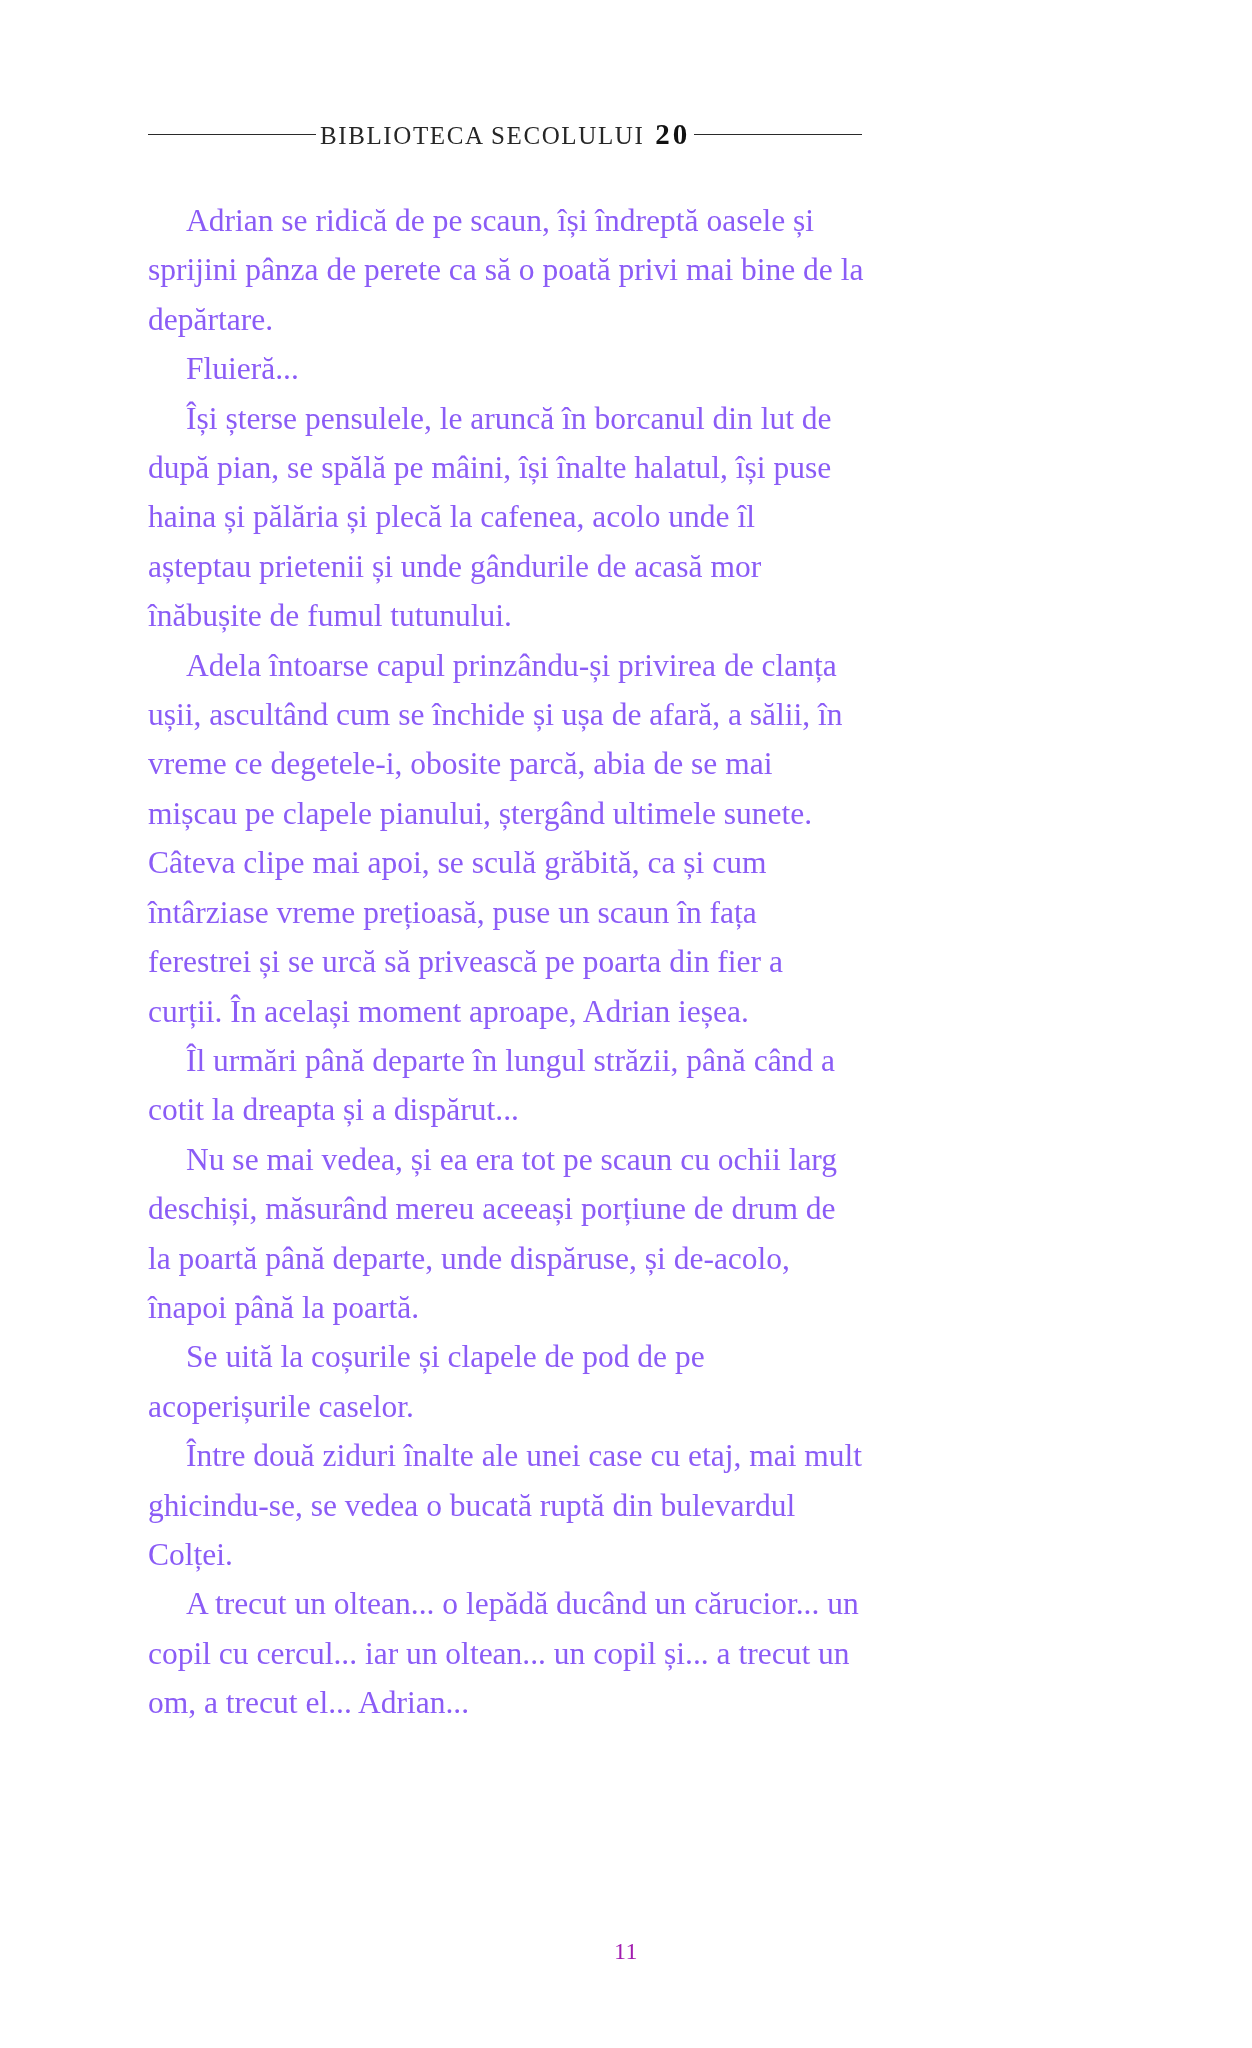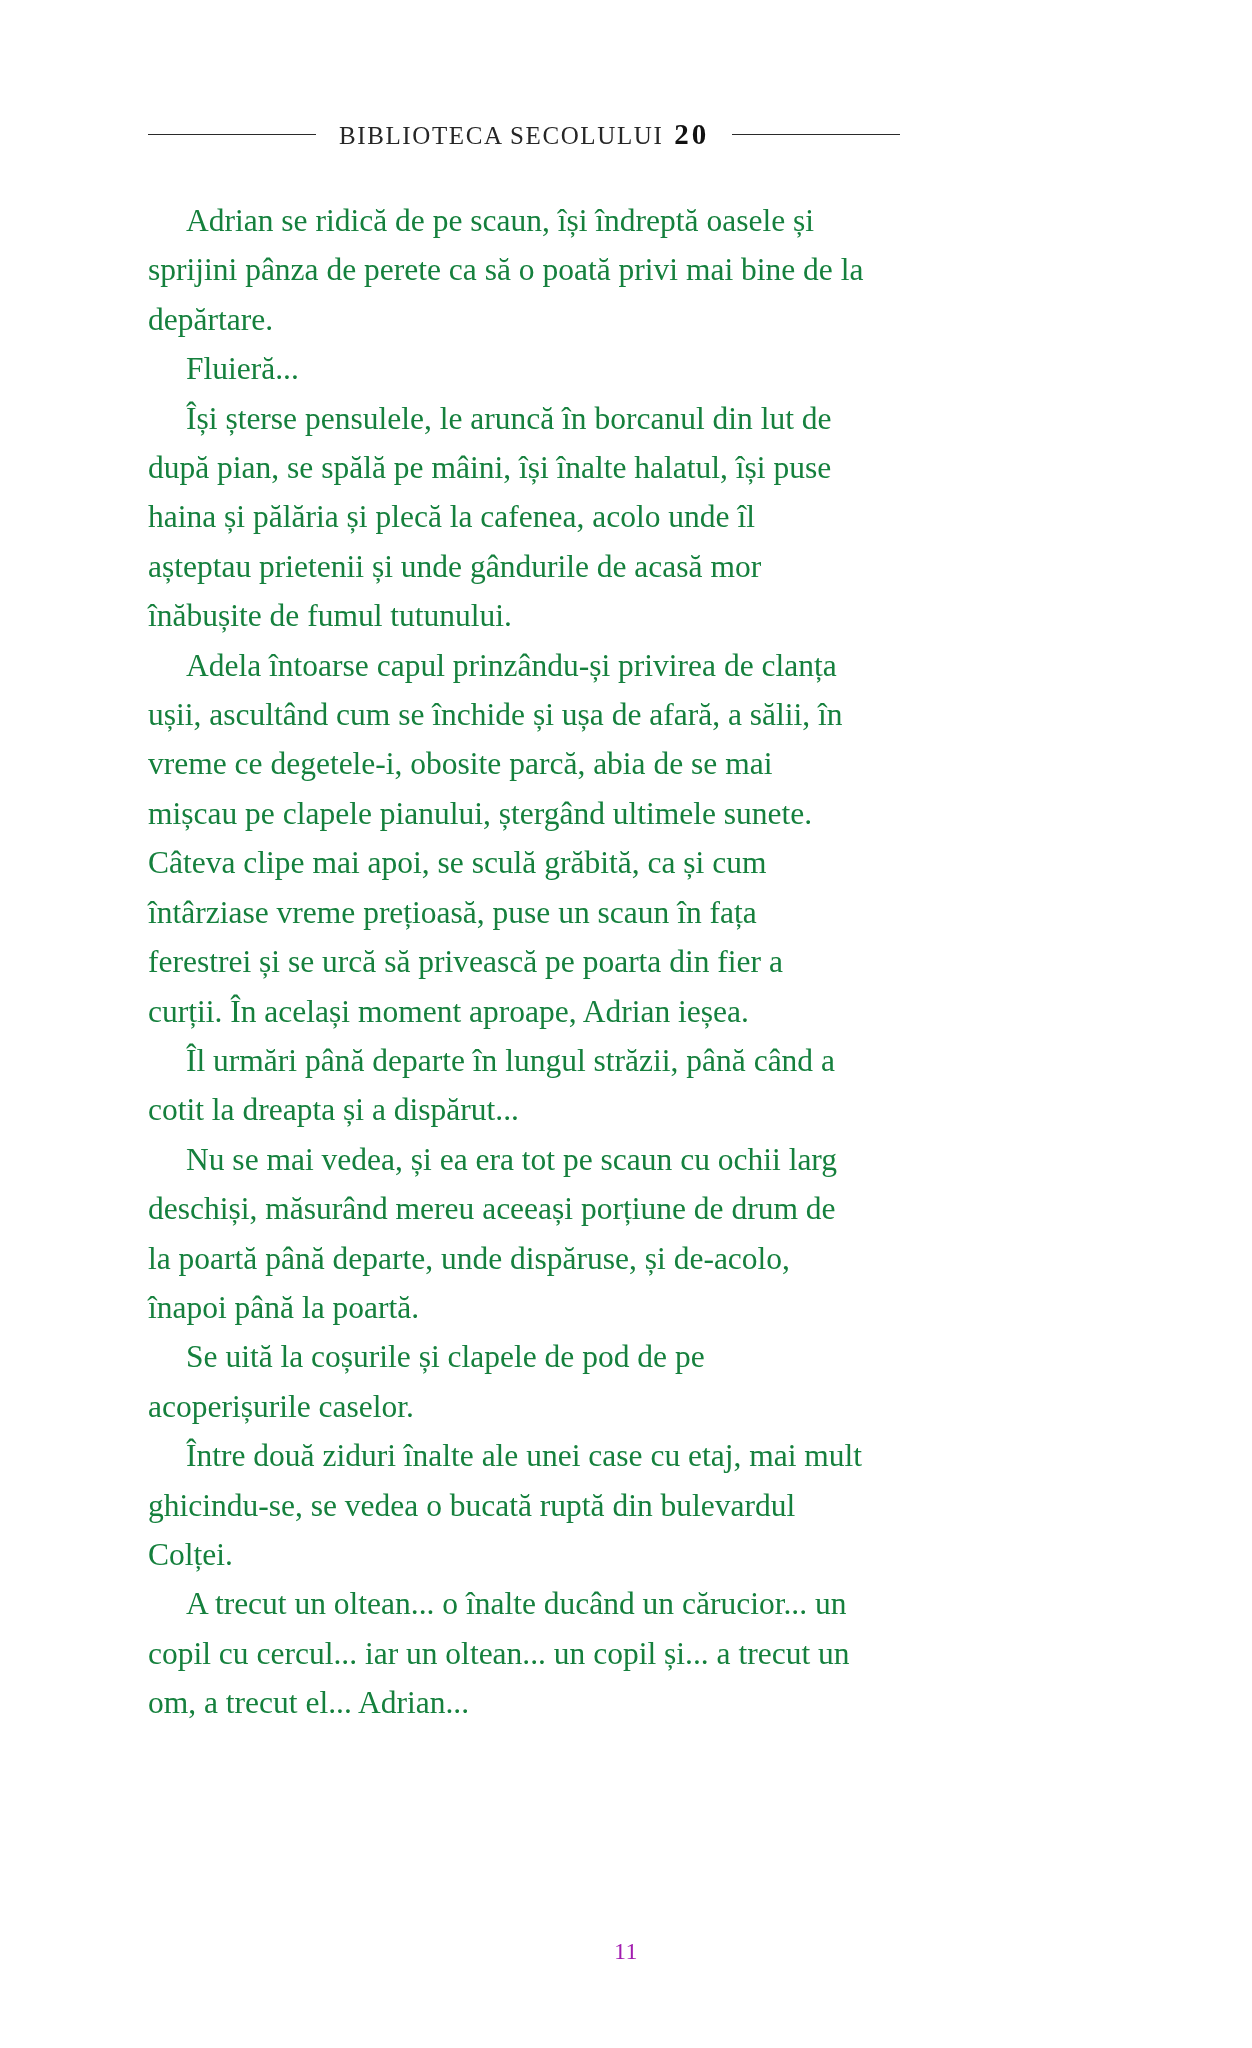--- a/index.html
+++ b/index.html
@@ -20,21 +20,21 @@
   }
 
   
   .running-head {
     position: absolute;
     left: 148px;
     top: 118px;
     width: 940px;
     display: flex;
     align-items: center;
-    gap: 23px;
+    gap: 4px;
   }
 
   .rule {
     flex: 1 1 auto;
     height: 0;
     border-top: 1.6px solid #2a2a2a;
     min-width: 40px;
   }
 
   .rule-left  { max-width: 168px; }
@@ -64,21 +64,21 @@
     top: 196px;
     width: 717px;
   }
 
   .para {
     margin: 0;
     font-size: 31.5px;
     line-height: 49.4px;
     text-align: justify;
     text-justify: inter-word;
-    color: #15803d;
+    color: #8b5cf6;
     hyphens: none;
     -webkit-hyphens: none;
   }
 
   .para.indent { text-indent: 38px; }
   .para.last-line-left { text-align: left; }
 
   
   .folio {
     position: absolute;
@@ -106,20 +106,20 @@
 
   <div class="textblock">
     <p class="para indent last-line-left">Adrian se ridică de pe scaun, își îndreptă oasele și sprijini pânza de perete ca să o poată privi mai bine de la depărtare.</p>
     <p class="para indent last-line-left">Fluieră...</p>
     <p class="para indent last-line-left">Își șterse pensulele, le aruncă în borcanul din lut de după pian, se spălă pe mâini, își înalte halatul, își puse haina și pălăria și plecă la cafenea, acolo unde îl așteptau prietenii și unde gândurile de acasă mor înăbușite de fumul tutunului.</p>
     <p class="para indent last-line-left">Adela întoarse capul prinzându-și privirea de clanța ușii, ascultând cum se închide și ușa de afară, a sălii, în vreme ce degetele-i, obosite parcă, abia de se mai mișcau pe clapele pianului, ștergând ultimele sunete. Câteva clipe mai apoi, se sculă grăbită, ca și cum întârziase vreme prețioasă, puse un scaun în fața ferestrei și se urcă să privească pe poarta din fier a curții. În același moment aproape, Adrian ieșea.</p>
     <p class="para indent last-line-left">Îl urmări până departe în lungul străzii, până când a cotit la dreapta și a dispărut...</p>
     <p class="para indent last-line-left">Nu se mai vedea, și ea era tot pe scaun cu ochii larg deschiși, măsurând mereu aceeași porțiune de drum de la poartă până departe, unde dispăruse, și de-acolo, înapoi până la poartă.</p>
     <p class="para indent last-line-left">Se uită la coșurile și clapele de pod de pe acoperișurile caselor.</p>
     <p class="para indent last-line-left">Între două ziduri înalte ale unei case cu etaj, mai mult ghicindu-se, se vedea o bucată ruptă din bulevardul Colței.</p>
-    <p class="para indent last-line-left">A trecut un oltean... o înalte ducând un cărucior... un copil cu cercul... iar un oltean... un copil și... a trecut un om, a trecut el... Adrian...</p>
+    <p class="para indent last-line-left">A trecut un oltean... o lepădă ducând un cărucior... un copil cu cercul... iar un oltean... un copil și... a trecut un om, a trecut el... Adrian...</p>
   </div>
 
   <div class="folio">
     <span>11</span>
   </div>
 
 </div>
 
 </body></html>

